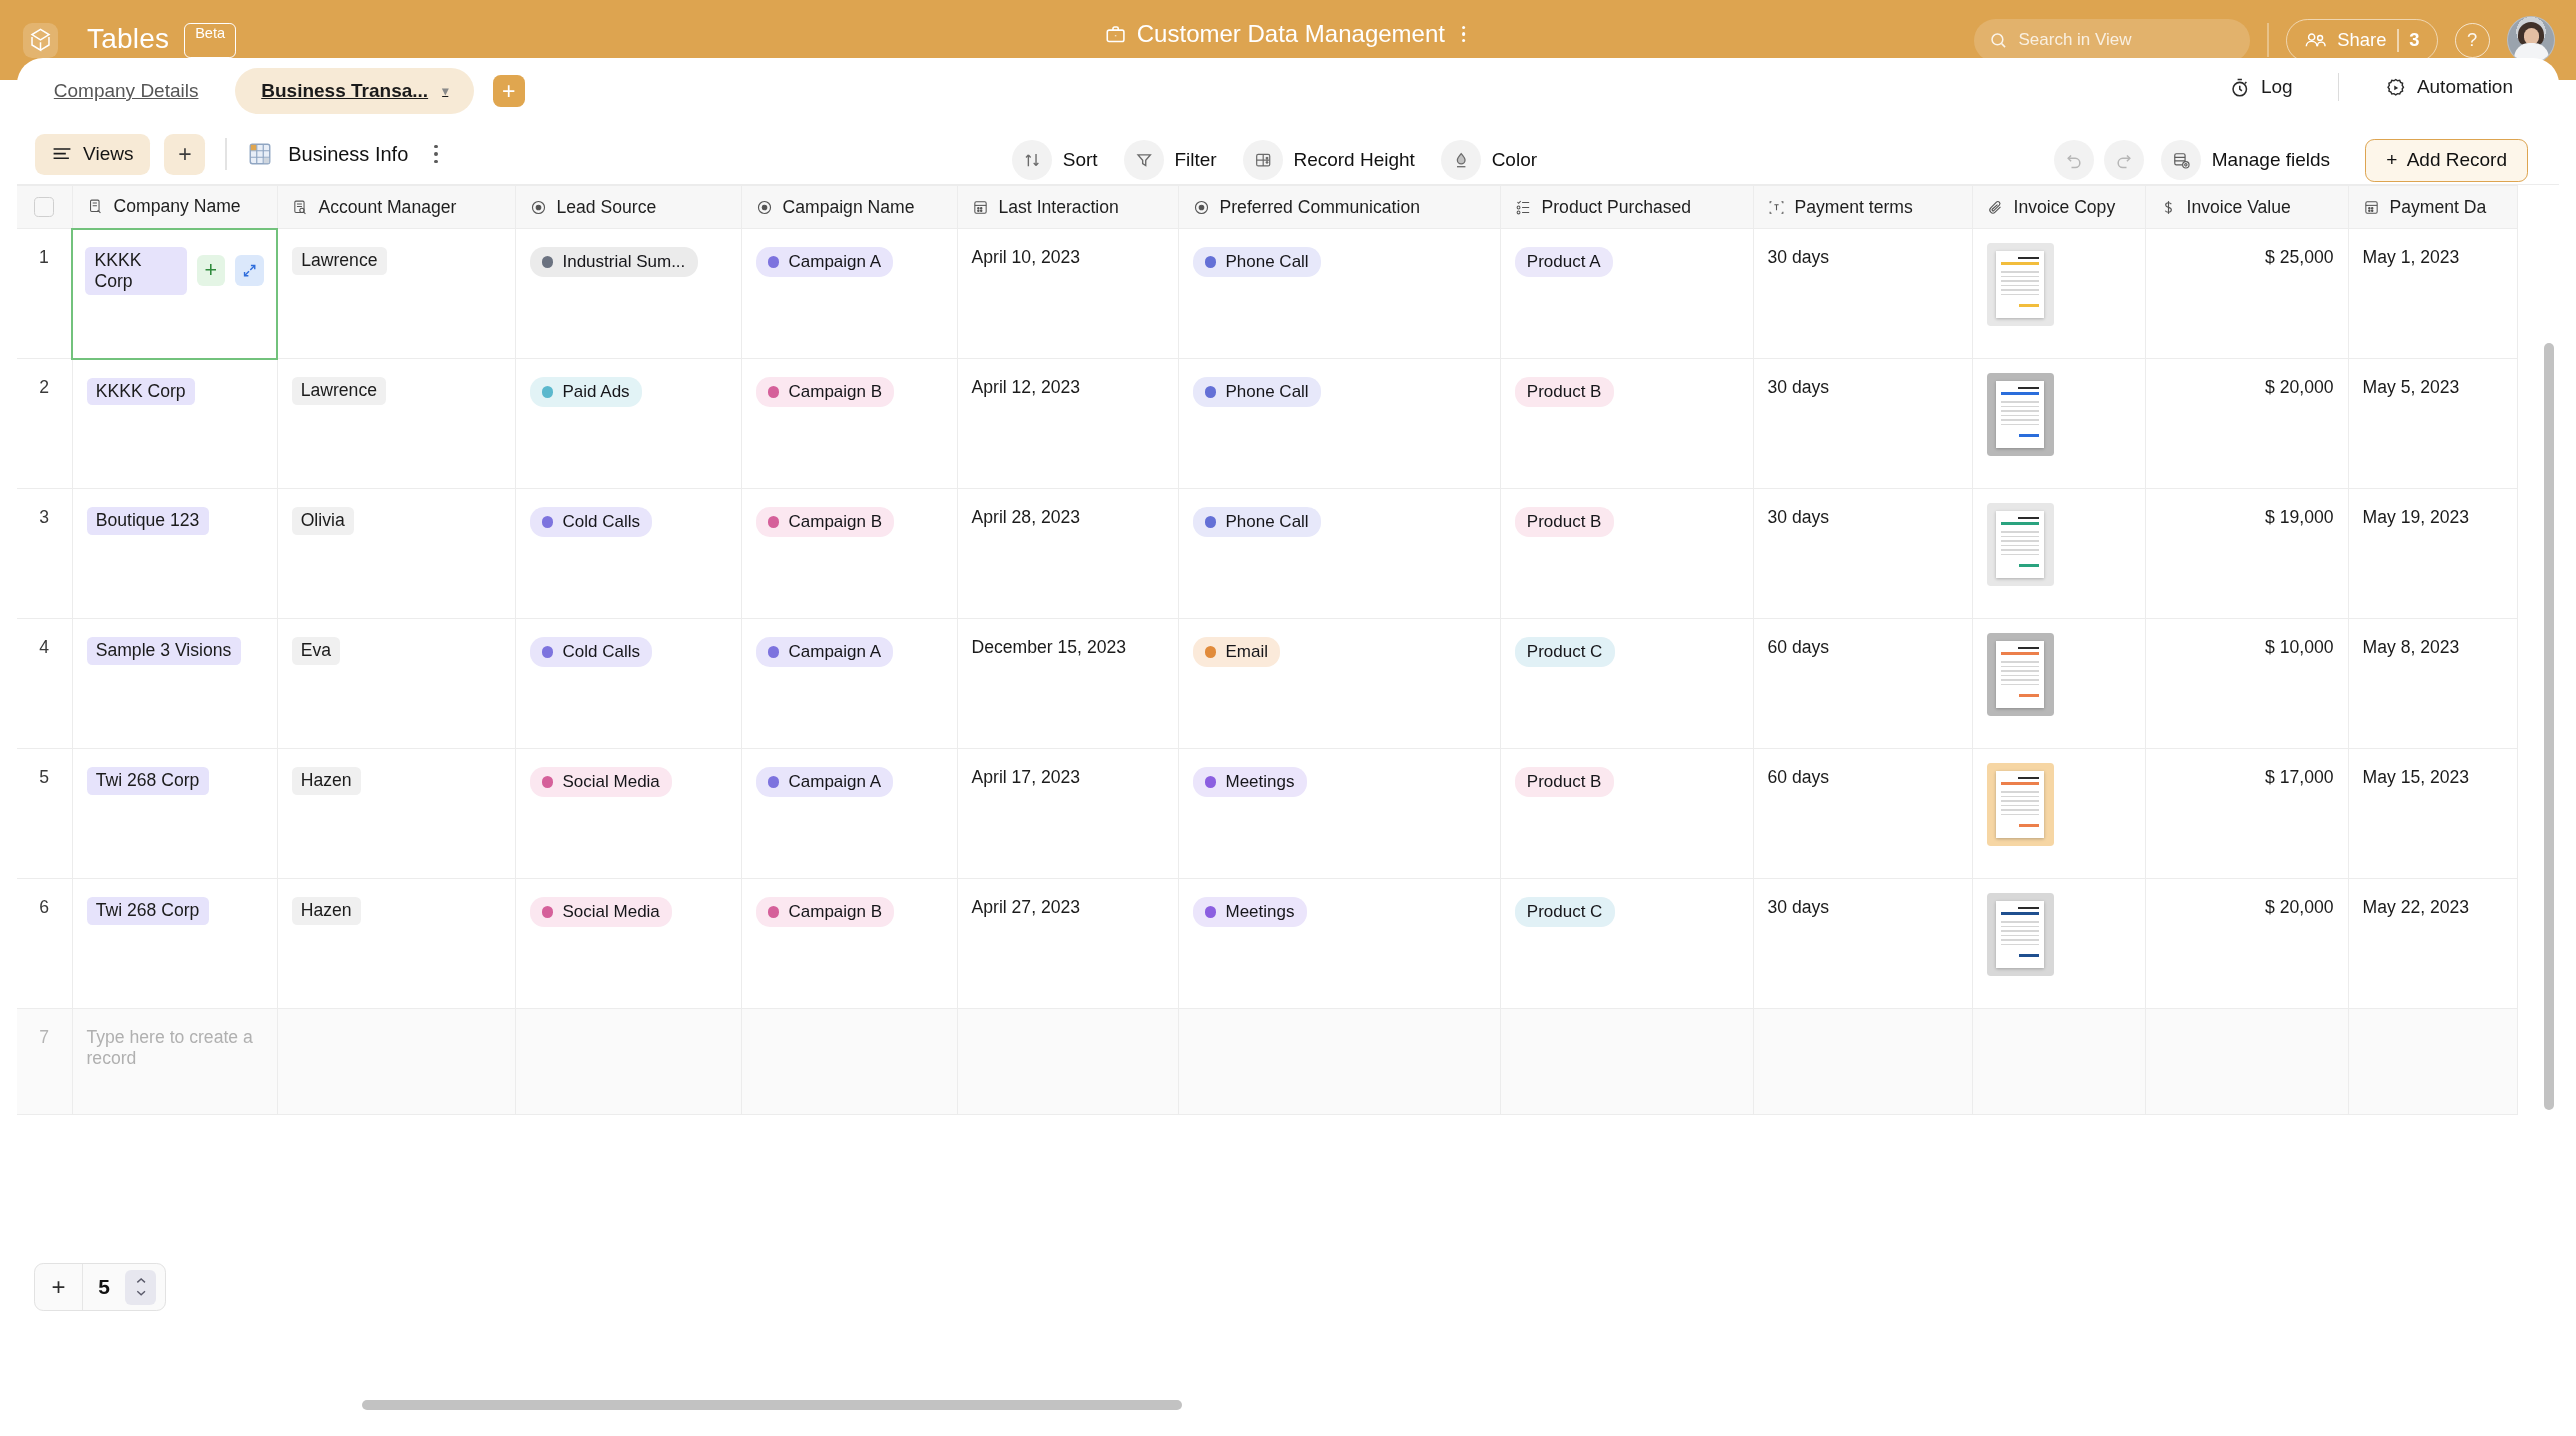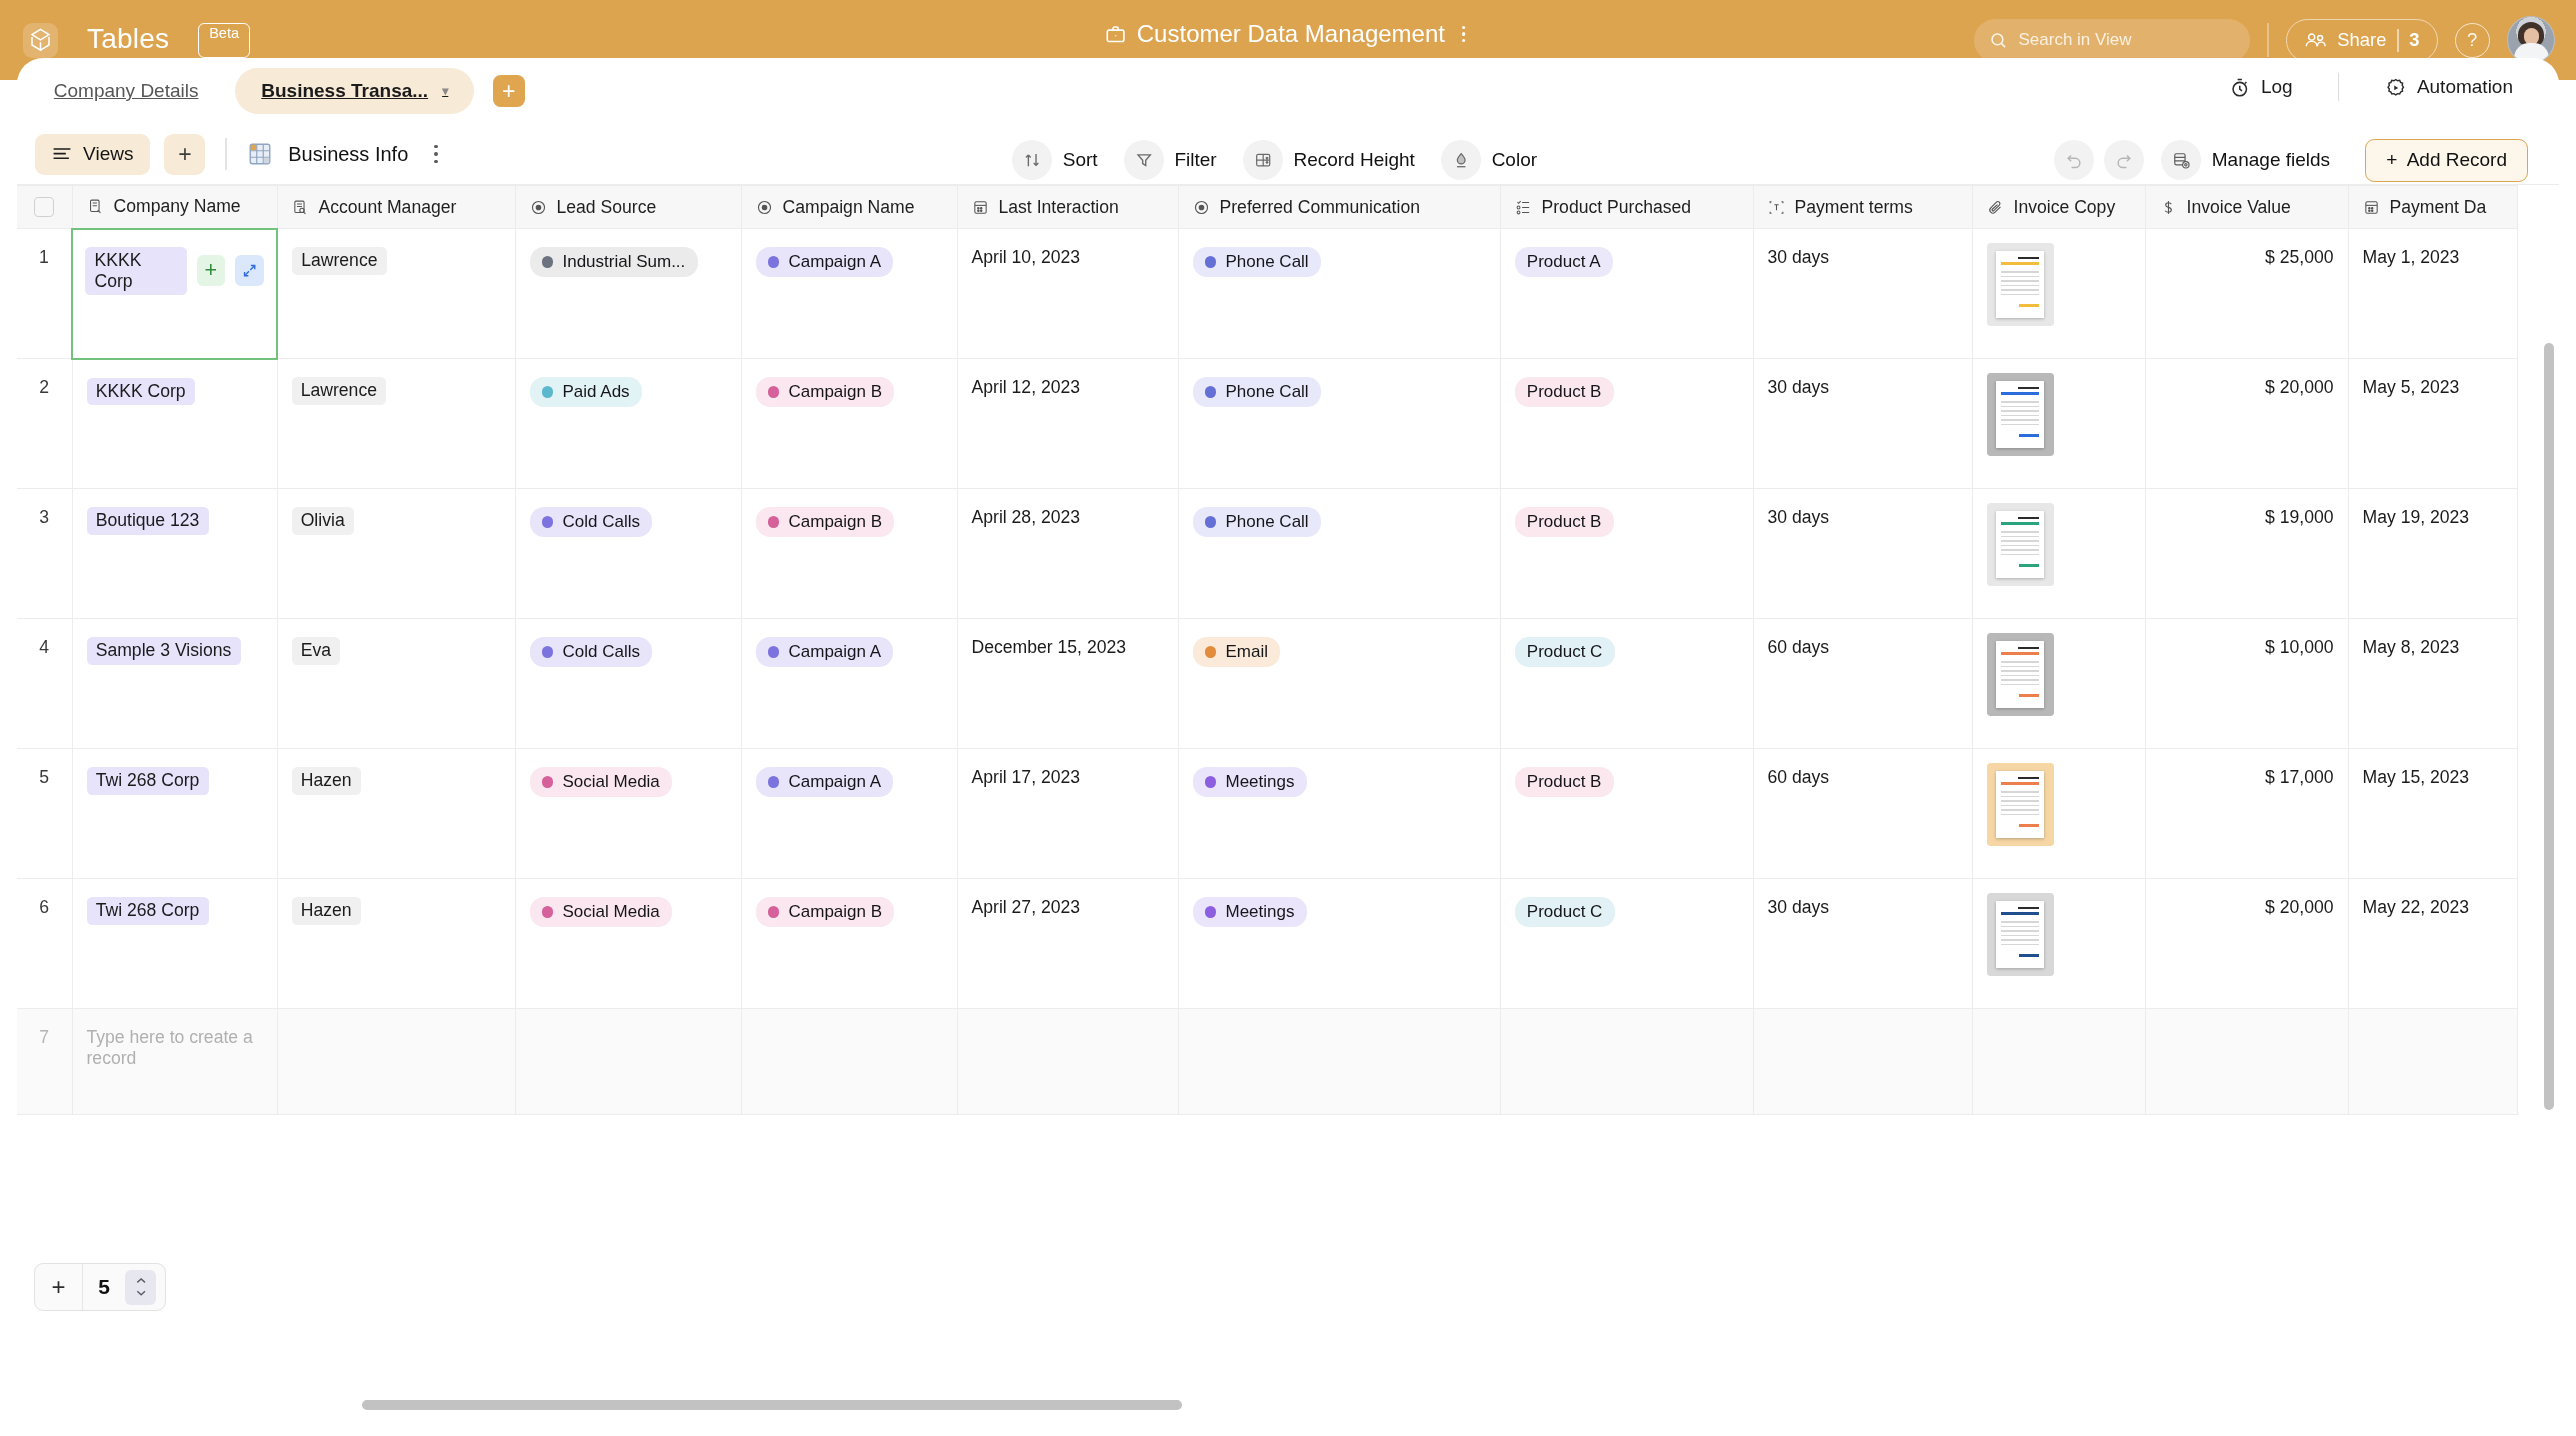--- a/index.html
+++ b/index.html
@@ -21,21 +21,21 @@
   .brand-logo {
     width: 35px; height: 35px; border-radius: 9.2px;
     background: rgba(255,255,255,0.18);
     display: flex; align-items: center; justify-content: center;
   }
   .brand-name {
     color: #ffffff; font-size: 28px; font-weight: 400; margin-left: 14px;
     letter-spacing: 0.2px;
   }
   .beta-badge {
-    margin-left: 14px; color: #ffffff; font-size: 14.6px;
+    color: #ffffff; font-size: 14.6px;
     border: 1.5px solid #ffffff; border-radius: 6.1px;
     padding: 2.3px 10px 3.8px; line-height: 1;
   }
 
   .doc-title-wrap {
     position: absolute; left: 50%; transform: translateX(-50%);
     display: flex; align-items: center; gap: 10.7px;
     top: 20px;
   }
   .doc-title { color: #fff; font-size: 24px; }

